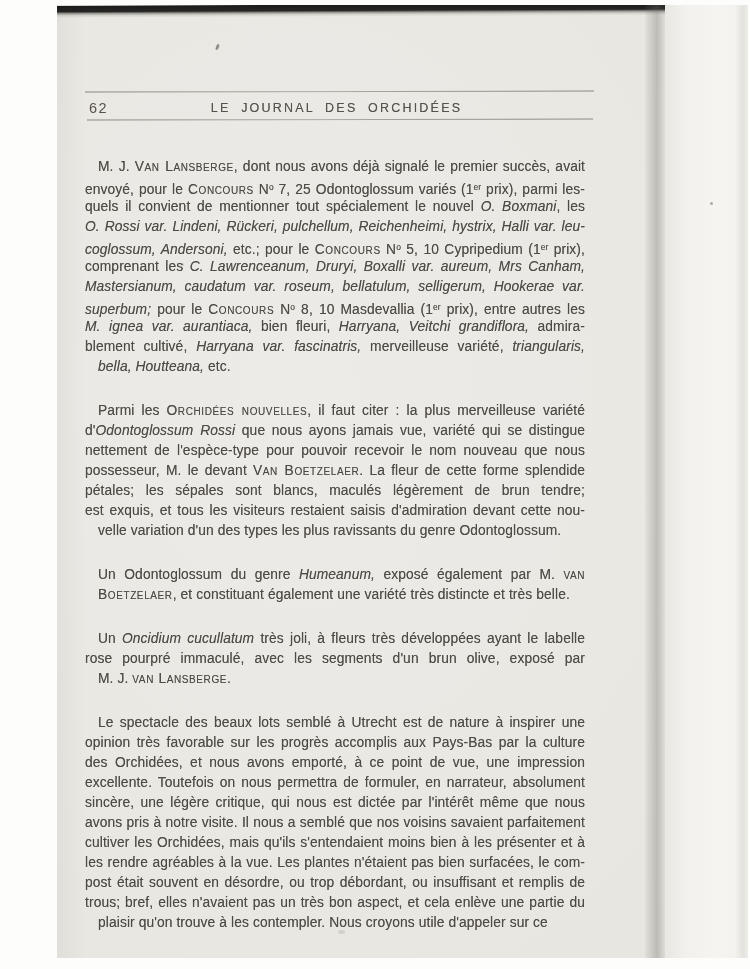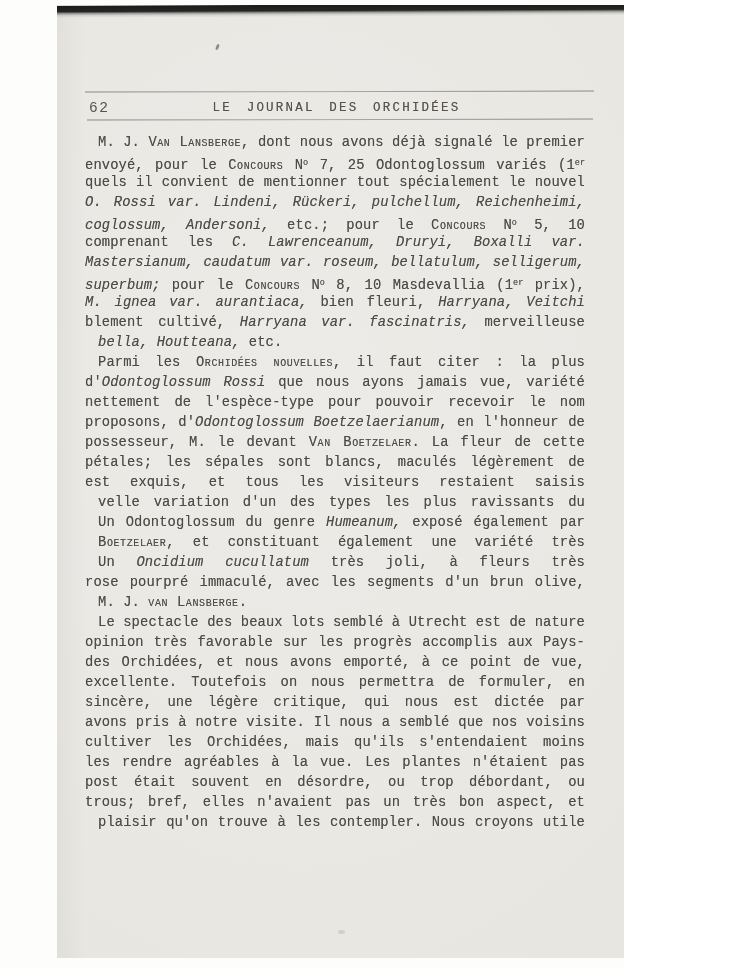--- a/index.html
+++ b/index.html
@@ -1,22 +1,22 @@
 <!DOCTYPE html>
 <html><head>
 <meta charset="utf-8">
 <style>
   html, body { margin: 0; padding: 0; background: #ffffff; }
   .page {
     position: relative;
-    width: 624px;
+    width: 750px;
     height: 969px;
     background: #fdfdfc;
     overflow: hidden;
-    font-family: Liberation Mono, monospace;
+    font-family: Liberation Sans, sans-serif;
   }
   
   .scan {
     position: absolute;
     left: 57px; top: 5px;
     width: 691px; height: 953px;
     overflow: hidden;
     background:
       linear-gradient(to right, rgba(120,115,105,0.07), rgba(0,0,0,0) 4%),
       radial-gradient(ellipse at 35% 40%, #edebe7 0%, #eae8e3 55%, #e7e5e0 100%);
@@ -102,21 +102,21 @@
     color: var(--ink, #4e4a44);
     text-shadow: 0 0 0.5px rgba(78,74,68,0.55);
   }
   .para { margin: 0; }
   .line {
     height: 20px;
     overflow: hidden;
     text-align: justify;
     text-align-last: justify;
   }
-  .line.first { text-indent: 13px; }
+  .line.first { text-indent: 13px; margin-top: 24px; }
   .line.last  { text-align-last: left; margin-left: 13px; }
   .i  { font-style: italic; }
   .sc { font-variant: small-caps; letter-spacing: 0.6px; }
   .sup {
     font-size: 8.5px;
     vertical-align: 4px;
     letter-spacing: 0;
   }
 </style>
 </head>
@@ -155,21 +155,20 @@
         <div class="line"><span class="i">Mastersianum, caudatum var. roseum, bellatulum, selligerum, Hookerae var.</span></div>
         <div class="line"><span class="i">superbum;</span><span> pour le </span><span class="sc">Concours</span><span> N</span><span class="sup">o</span><span> 8, 10 Masdevallia (1</span><span class="sup">er</span><span> prix), entre autres les</span></div>
         <div class="line"><span class="i">M. ignea var. aurantiaca,</span><span> bien fleuri, </span><span class="i">Harryana, Veitchi grandiflora,</span><span> admira-</span></div>
         <div class="line"><span>blement cultivé, </span><span class="i">Harryana var. fascinatris,</span><span> merveilleuse variété, </span><span class="i">triangularis,</span></div>
         <div class="line last"><span class="i">bella, Houtteana,</span><span> etc.</span></div>
       </div>
       <div class="para">
         <div class="line first"><span>Parmi les </span><span class="sc">Orchidées nouvelles</span><span>, il faut citer : la plus merveilleuse variété</span></div>
         <div class="line"><span>d'</span><span class="i">Odontoglossum Rossi</span><span> que nous ayons jamais vue, variété qui se distingue assez</span></div>
         <div class="line"><span>nettement de l'espèce-type pour pouvoir recevoir le nom nouveau que nous</span></div>
-        <div class="line"><span>proposons, d'</span><span class="i">Odontoglossum Boetzelaerianum</span><span>, en l'honneur de son heureux</span></div>
         <div class="line"><span>possesseur, M. le devant </span><span class="sc">Van Boetzelaer</span><span>. La fleur de cette forme splendide</span></div>
         <div class="line"><span>pétales; les sépales sont blancs, maculés légèrement de brun tendre; l'ensemble</span></div>
         <div class="line"><span>est exquis, et tous les visiteurs restaient saisis d'admiration devant cette nou-</span></div>
         <div class="line last"><span>velle variation d'un des types les plus ravissants du genre Odontoglossum.</span></div>
       </div>
       <div class="para">
         <div class="line first"><span>Un Odontoglossum du genre </span><span class="i">Humeanum,</span><span> exposé également par M. </span><span class="sc">van</span></div>
         <div class="line last"><span class="sc">Boetzelaer</span><span>, et constituant également une variété très distincte et très belle.</span></div>
       </div>
       <div class="para">

